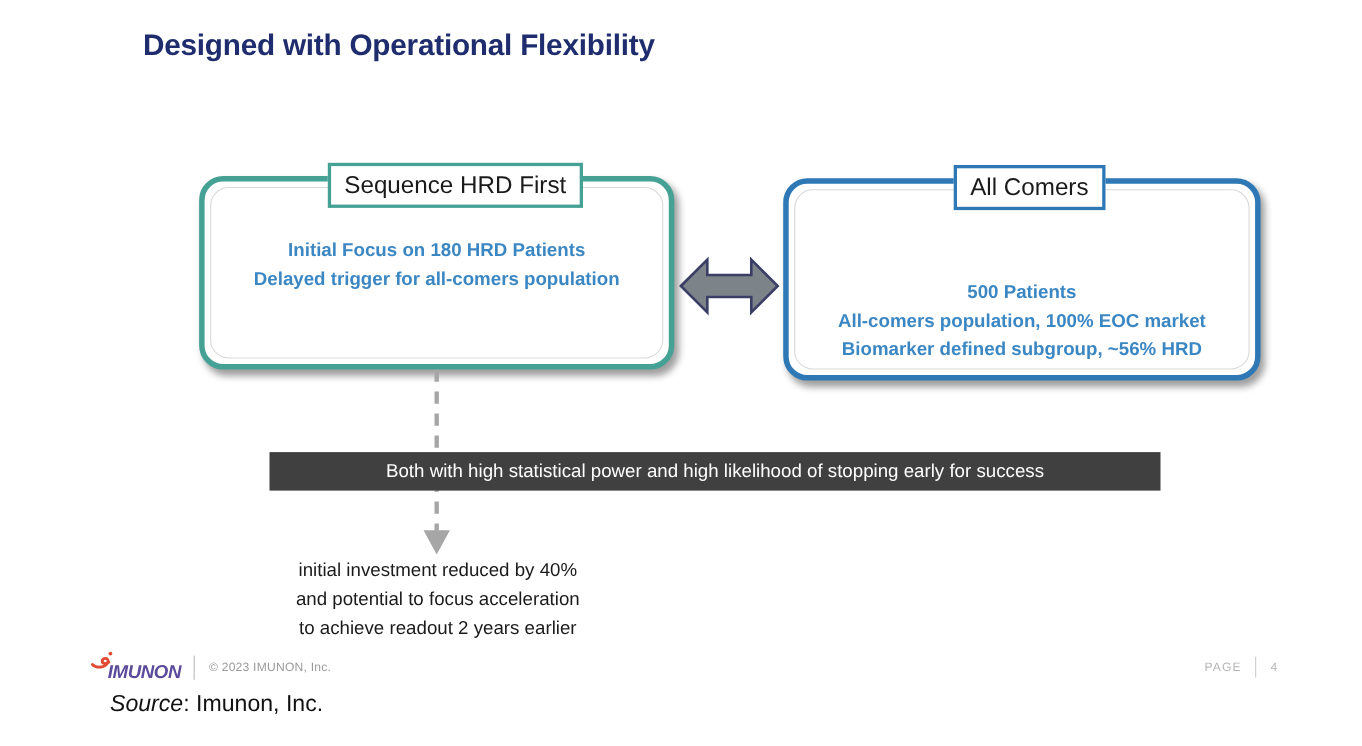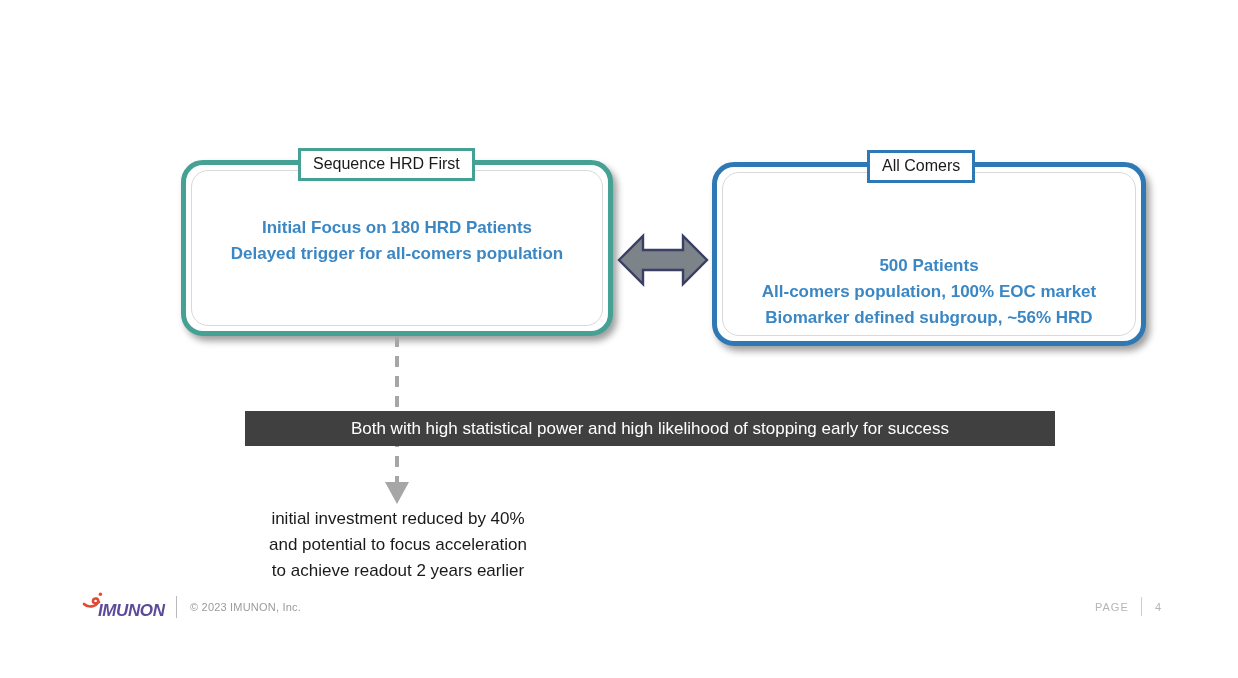--- a/index.html
+++ b/index.html
@@ -75,21 +75,21 @@
     line-height: 26px;
   }
   #box-hrd .box-body { top: 50px; }
   #box-allcomers .box-body { top: 50px; margin-top: 36px; }
 
   
   .box-label {
     position: absolute;
     background: #ffffff;
     color: #1a1a1a;
-    font-size: 16px;
+    font-size: 22px;
     font-weight: normal;
     text-align: center;
     padding: 4px 12px 5px 12px;
     box-sizing: border-box;
     white-space: nowrap;
     z-index: 6;
   }
   #label-hrd {
     left: 298px;
     top: 148px;
@@ -227,20 +227,21 @@
   }
   #source-caption .src-label {
     font-style: italic;
   }
 </style>
 </head>
 <body>
 
 <div class="slide">
 
+  <div id="slide-title">Designed with Operational Flexibility</div>
 
   <div class="flow-box" id="box-hrd">
     <div class="inner"></div>
     <div class="box-body">
       <div>Initial Focus on 180 HRD Patients</div>
       <div>Delayed trigger for all-comers population</div>
     </div>
   </div>
   <div class="box-label" id="label-hrd">Sequence HRD First</div>
 
@@ -286,14 +287,17 @@
     </span>
     <span id="logo-word">IMUNON</span>
   </div>
   <div id="footer-divider"></div>
   <div id="footer-copyright">© 2023 IMUNON, Inc.</div>
 
   <div id="page-label">PAGE</div>
   <div id="page-divider"></div>
   <div id="page-number">4</div>
 
+  <div id="source-caption">
+    <span class="src-label">Source</span><span>: Imunon, Inc.</span>
+  </div>
 
 </div>
 
 </body></html>

